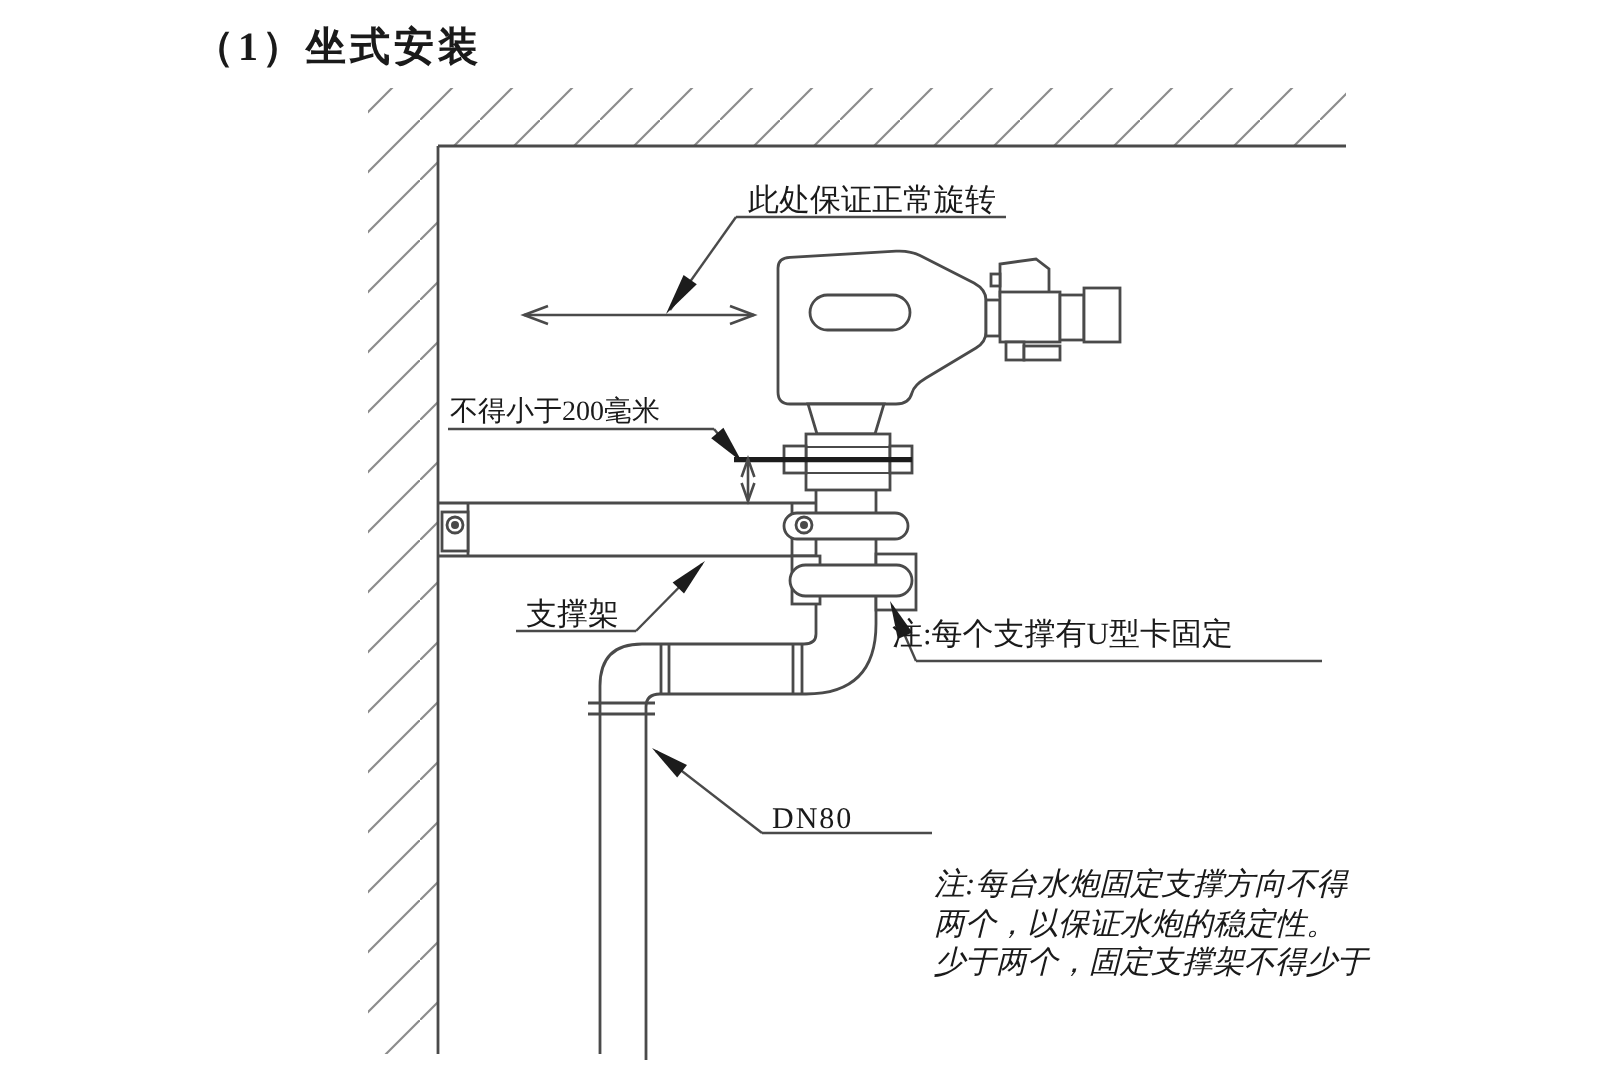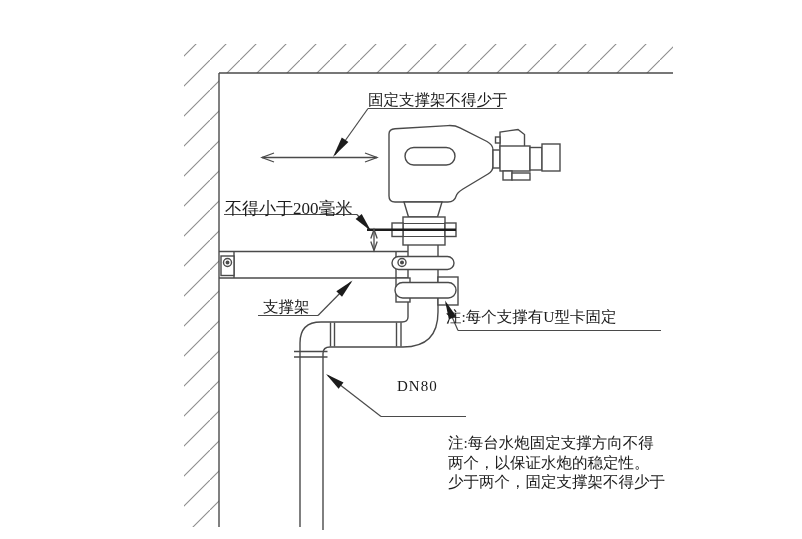--- a/index.html
+++ b/index.html
@@ -2,26 +2,26 @@
 <html><head>
 <meta charset="utf-8">
 <style>
   html,body{margin:0;padding:0;background:#fff;}
   .page{position:relative;width:802px;height:539px;background:#ffffff;overflow:hidden;
         font-family:"Liberation Serif","DejaVu Serif",serif;color:#111;}
   svg{position:absolute;left:0;top:0;}
   .lbl{position:absolute;white-space:nowrap;color:#1a1a1a;}
   .title{left:97px;top:10px;font-size:20px;font-weight:bold;letter-spacing:2px;}
   .lbl-rotation{left:368px;top:90px;width:136px;text-align:center;font-size:15.5px;}
-  .lbl-min{left:225px;top:197px;font-size:17px;}
+  .lbl-min{left:225px;top:197px;font-size:14px;}
   .lbl-bracket{left:263px;top:297px;font-size:15.5px;text-align:right;}
   .lbl-uclamp{left:446px;top:307px;font-size:15.5px;}
-  .lbl-dn80{left:386px;top:378px;font-size:15px;letter-spacing:1px;margin-left:11px;}
-  .note{position:absolute;left:448px;top:433px;width:250px;font-size:15.5px;line-height:19.5px;
-        color:#1a1a1a;white-space:nowrap;}
+  .lbl-dn80{left:386px;top:402px;font-size:15px;letter-spacing:1px;}
+  .note{position:absolute;left:467px;top:433px;width:250px;font-size:15.5px;line-height:19.5px;
+        color:#1a1a1a;white-space:nowrap;font-style:italic;}
 </style>
 </head>
 <body>
 
 <div class="page">
 
   <svg width="802" height="539" viewBox="0 0 802 539">
     <defs>
       <pattern id="hatch" width="30" height="30" patternUnits="userSpaceOnUse">
         <line x1="0" y1="30" x2="30" y2="0" stroke="#8c8c8c" stroke-width="1.1"></line>
@@ -113,21 +113,22 @@
       <line x1="458" y1="330.5" x2="661" y2="330.5"></line>
       <line x1="458" y1="330.5" x2="446" y2="303"></line>
       <polygon points="445,300.5 456.2,316.3 448.9,319.5" fill="#1c1c1c" stroke="none"></polygon>
 
       <line x1="381" y1="416.5" x2="466" y2="416.5"></line>
       <line x1="381" y1="416.5" x2="328" y2="375.5"></line>
       <polygon points="326,374 343.5,382.5 338.6,388.8" fill="#1c1c1c" stroke="none"></polygon>
     </g>
   </svg>
 
-  <div class="lbl lbl-rotation">固定支撑架不得少于</div>
+  <div class="lbl title">（1）坐式安装</div>
+  <div class="lbl lbl-rotation">此处保证正常旋转</div>
   <div class="lbl lbl-min">不得小于200毫米</div>
   <div class="lbl lbl-bracket">支撑架</div>
   <div class="lbl lbl-uclamp">注:每个支撑有U型卡固定</div>
   <div class="lbl lbl-dn80">DN80</div>
 
   <div class="note">
     <div>注:每台水炮固定支撑方向不得</div>
     <div>两个，以保证水炮的稳定性。</div>
     <div>少于两个，固定支撑架不得少于</div>
   </div>

